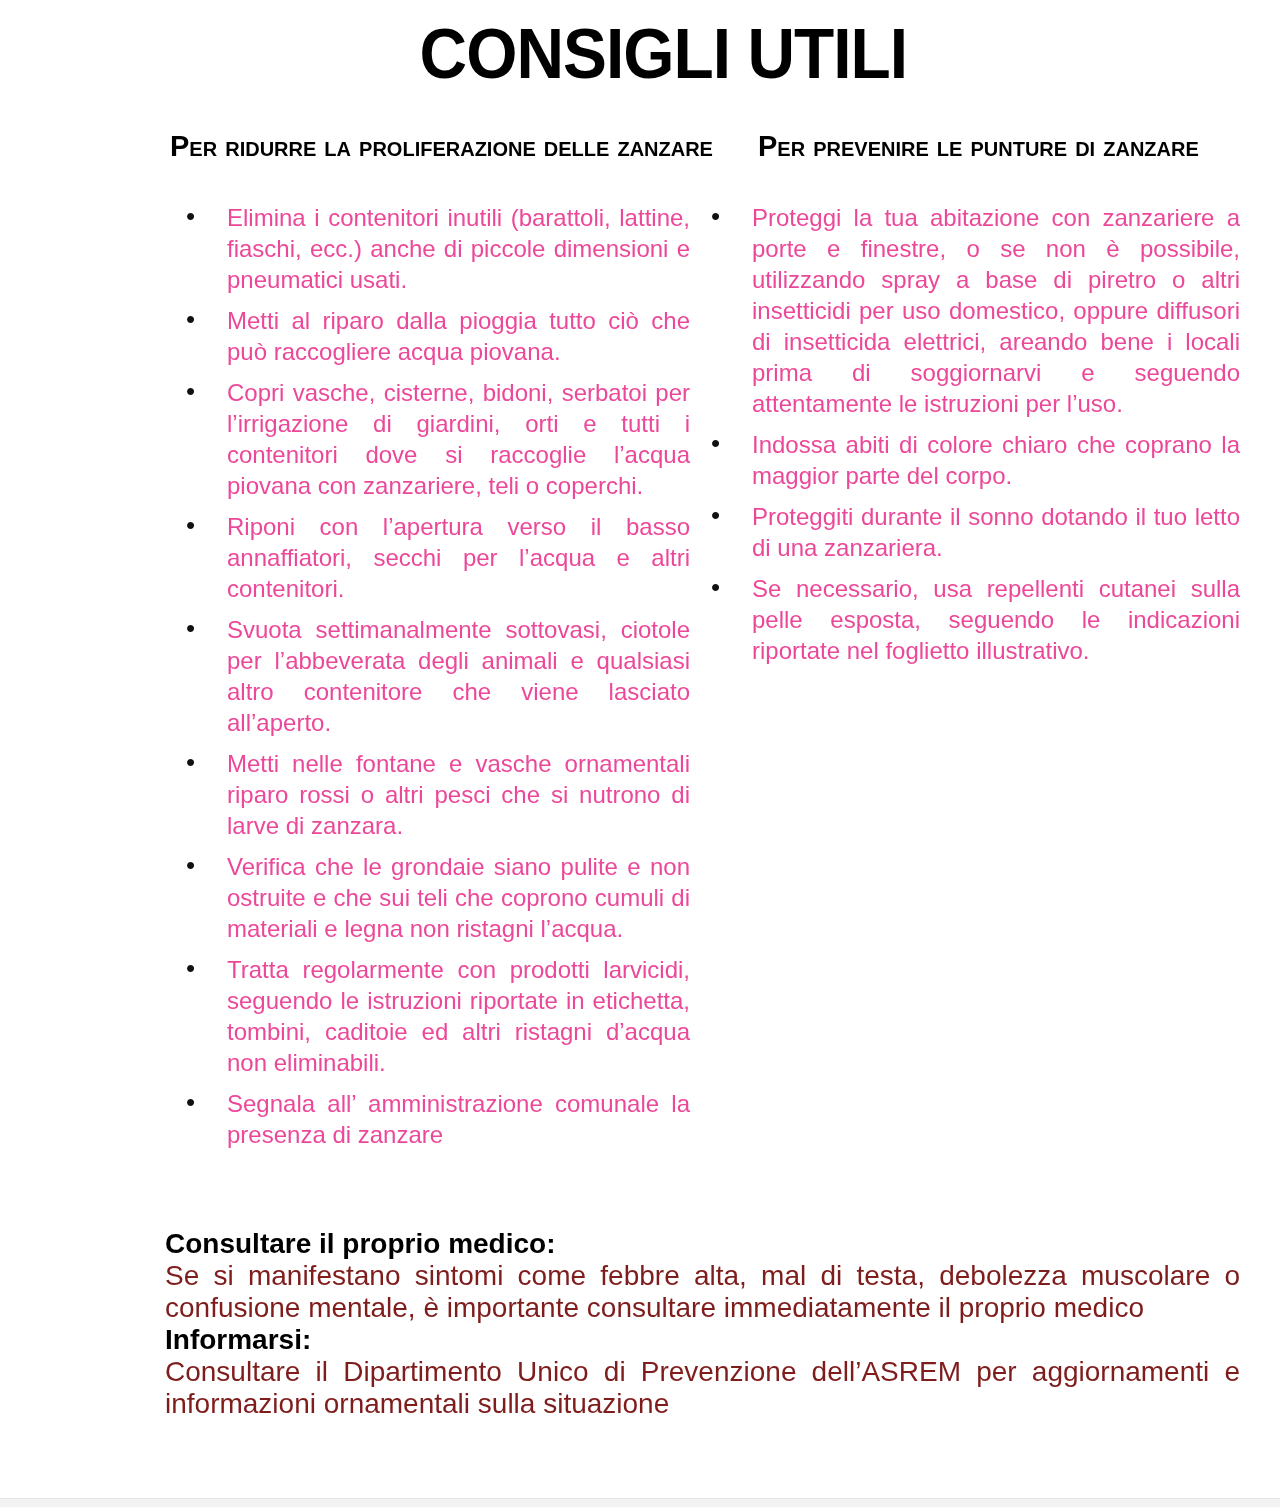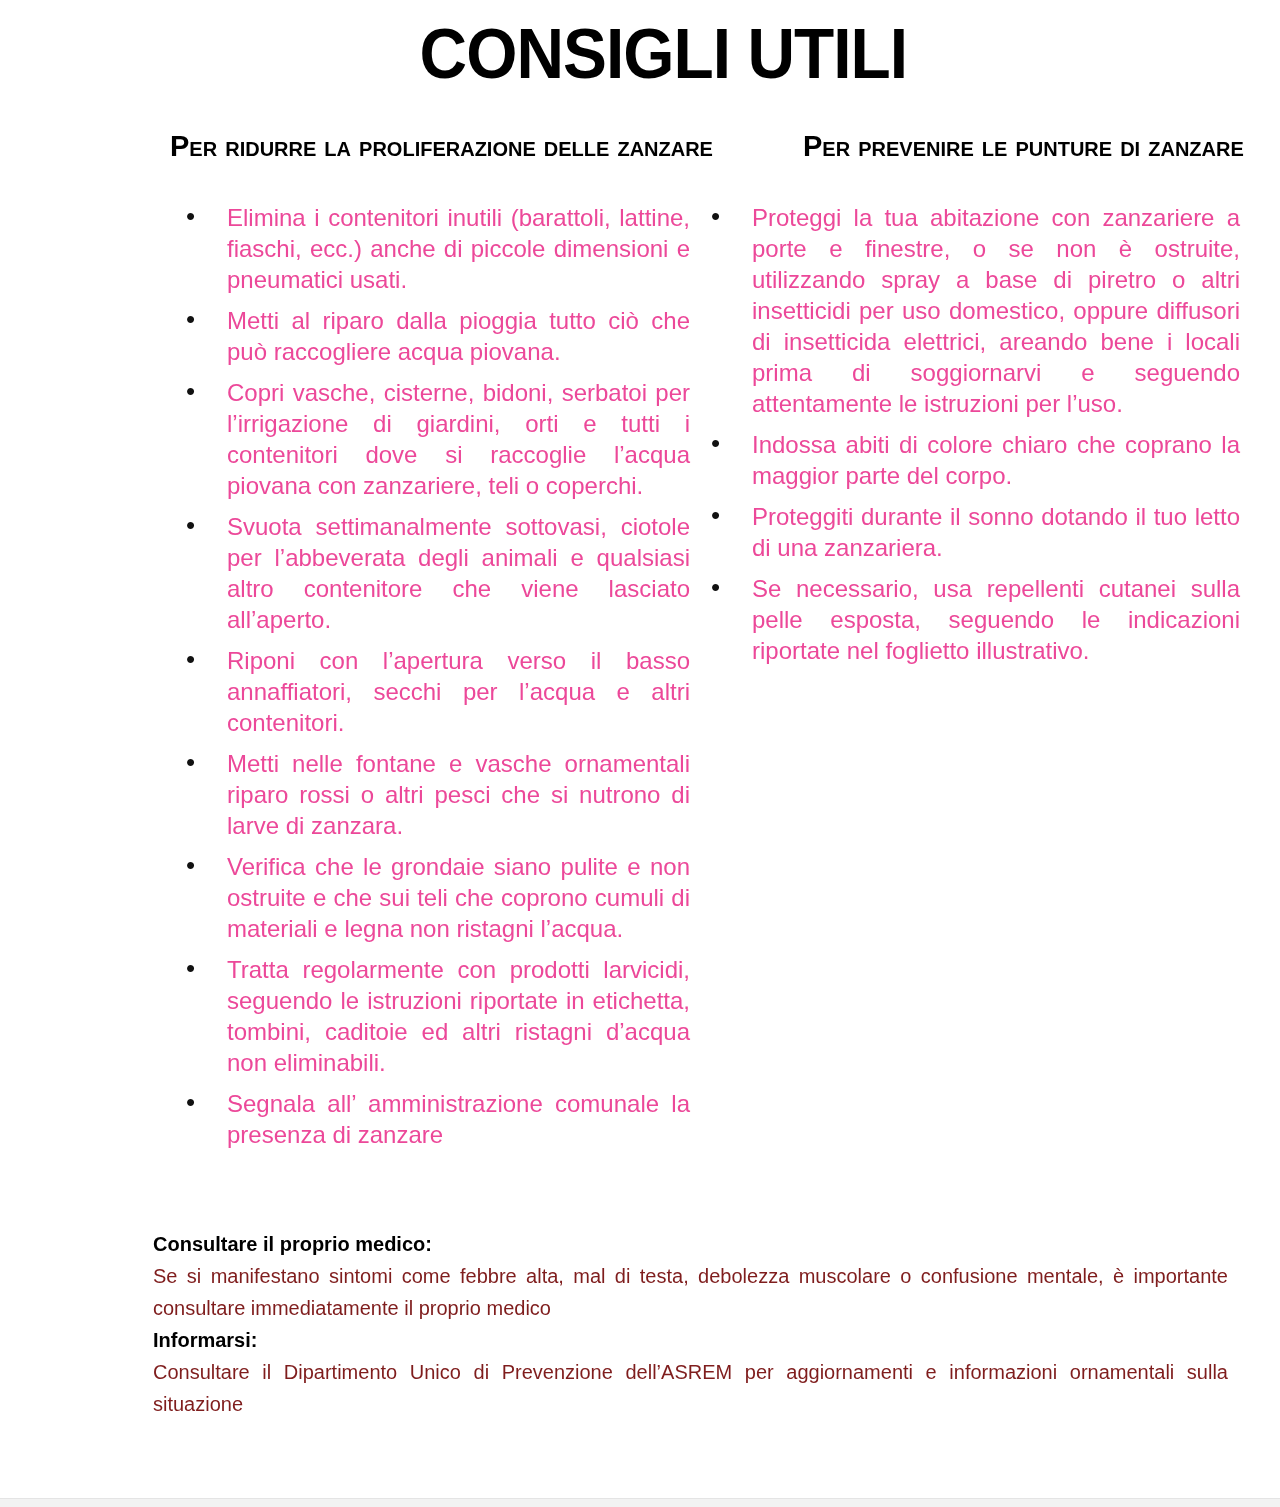--- a/index.html
+++ b/index.html
@@ -40,21 +40,21 @@
   .col-right { left: 695px; width: 545px; }
 
   .col-header {
     font-variant: small-caps;
     font-weight: bold;
     font-size: 29px;
     line-height: 36px;
     color: #000;
     white-space: nowrap;
   }
-  .col-right .col-header { margin-left: 108px; }
+  .col-right .col-header { margin-left: 63px; }
 
   ul.bullets {
     list-style: none;
     margin: 38px 0 0 0;
     padding: 0;
   }
   ul.bullets li {
     position: relative;
     padding-left: 57px;
     margin-bottom: 10px;
@@ -68,24 +68,24 @@
     position: absolute;
     left: 16px;
     top: -1px;
     font-size: 26px;
     color: #111;
   }
 
   
   .footer {
     position: absolute;
-    left: 153px;
+    left: 165px;
     top: 1228px;
     width: 1075px;
-    font-size: 20px;
+    font-size: 28px;
     line-height: 32px;
   }
   .footer p { margin: 0; }
   .f-head { font-weight: bold; color: #000; }
   .f-text { text-align: justify; color: #7f1d1d; }
 
   
   .bottom-bar {
     position: absolute;
     left: 0;
@@ -102,33 +102,33 @@
 <div class="title-wrap">
   <span class="title">CONSIGLI UTILI</span>
 </div>
 
 <div class="col col-left">
   <div class="col-header">Per ridurre la proliferazione delle zanzare</div>
   <ul class="bullets">
     <li>Elimina i contenitori inutili (barattoli, lattine, fiaschi, ecc.) anche di piccole dimensioni e pneumatici usati.</li>
     <li>Metti al riparo dalla pioggia tutto ciò che può raccogliere acqua piovana.</li>
     <li>Copri vasche, cisterne, bidoni, serbatoi per l’irrigazione di giardini, orti e tutti i contenitori dove si raccoglie l’acqua piovana con zanzariere, teli o coperchi.</li>
+    <li>Riponi con l’apertura verso il basso annaffiatori, secchi per l’acqua e altri contenitori.</li>
     <li>Svuota settimanalmente sottovasi, ciotole per l’abbeverata degli animali e qualsiasi altro contenitore che viene lasciato all’aperto.</li>
-    <li>Riponi con l’apertura verso il basso annaffiatori, secchi per l’acqua e altri contenitori.</li>
     <li>Metti nelle fontane e vasche ornamentali riparo rossi o altri pesci che si nutrono di larve di zanzara.</li>
     <li>Verifica che le grondaie siano pulite e non ostruite e che sui teli che coprono cumuli di materiali e legna non ristagni l’acqua.</li>
     <li>Tratta regolarmente con prodotti larvicidi, seguendo le istruzioni riportate in etichetta, tombini, caditoie ed altri ristagni d’acqua non eliminabili.</li>
     <li>Segnala all’ amministrazione comunale la presenza di zanzare</li>
   </ul>
 </div>
 
 <div class="col col-right">
   <div class="col-header">Per prevenire le punture di zanzare</div>
   <ul class="bullets">
-    <li>Proteggi la tua abitazione con zanzariere a porte e finestre, o se non è ostruite, utilizzando spray a base di piretro o altri insetticidi per uso domestico, oppure diffusori di insetticida elettrici, areando bene i locali prima di soggiornarvi e seguendo attentamente le istruzioni per l’uso.</li>
+    <li>Proteggi la tua abitazione con zanzariere a porte e finestre, o se non è possibile, utilizzando spray a base di piretro o altri insetticidi per uso domestico, oppure diffusori di insetticida elettrici, areando bene i locali prima di soggiornarvi e seguendo attentamente le istruzioni per l’uso.</li>
     <li>Indossa abiti di colore chiaro che coprano la maggior parte del corpo.</li>
     <li>Proteggiti durante il sonno dotando il tuo letto di una zanzariera.</li>
     <li>Se necessario, usa repellenti cutanei sulla pelle esposta, seguendo le indicazioni riportate nel foglietto illustrativo.</li>
   </ul>
 </div>
 
 <div class="footer">
   <p class="f-head">Consultare il proprio medico:</p>
   <p class="f-text">Se si manifestano sintomi come febbre alta, mal di testa, debolezza muscolare o confusione mentale, è importante consultare immediatamente il proprio medico</p>
   <p class="f-head">Informarsi:</p>

